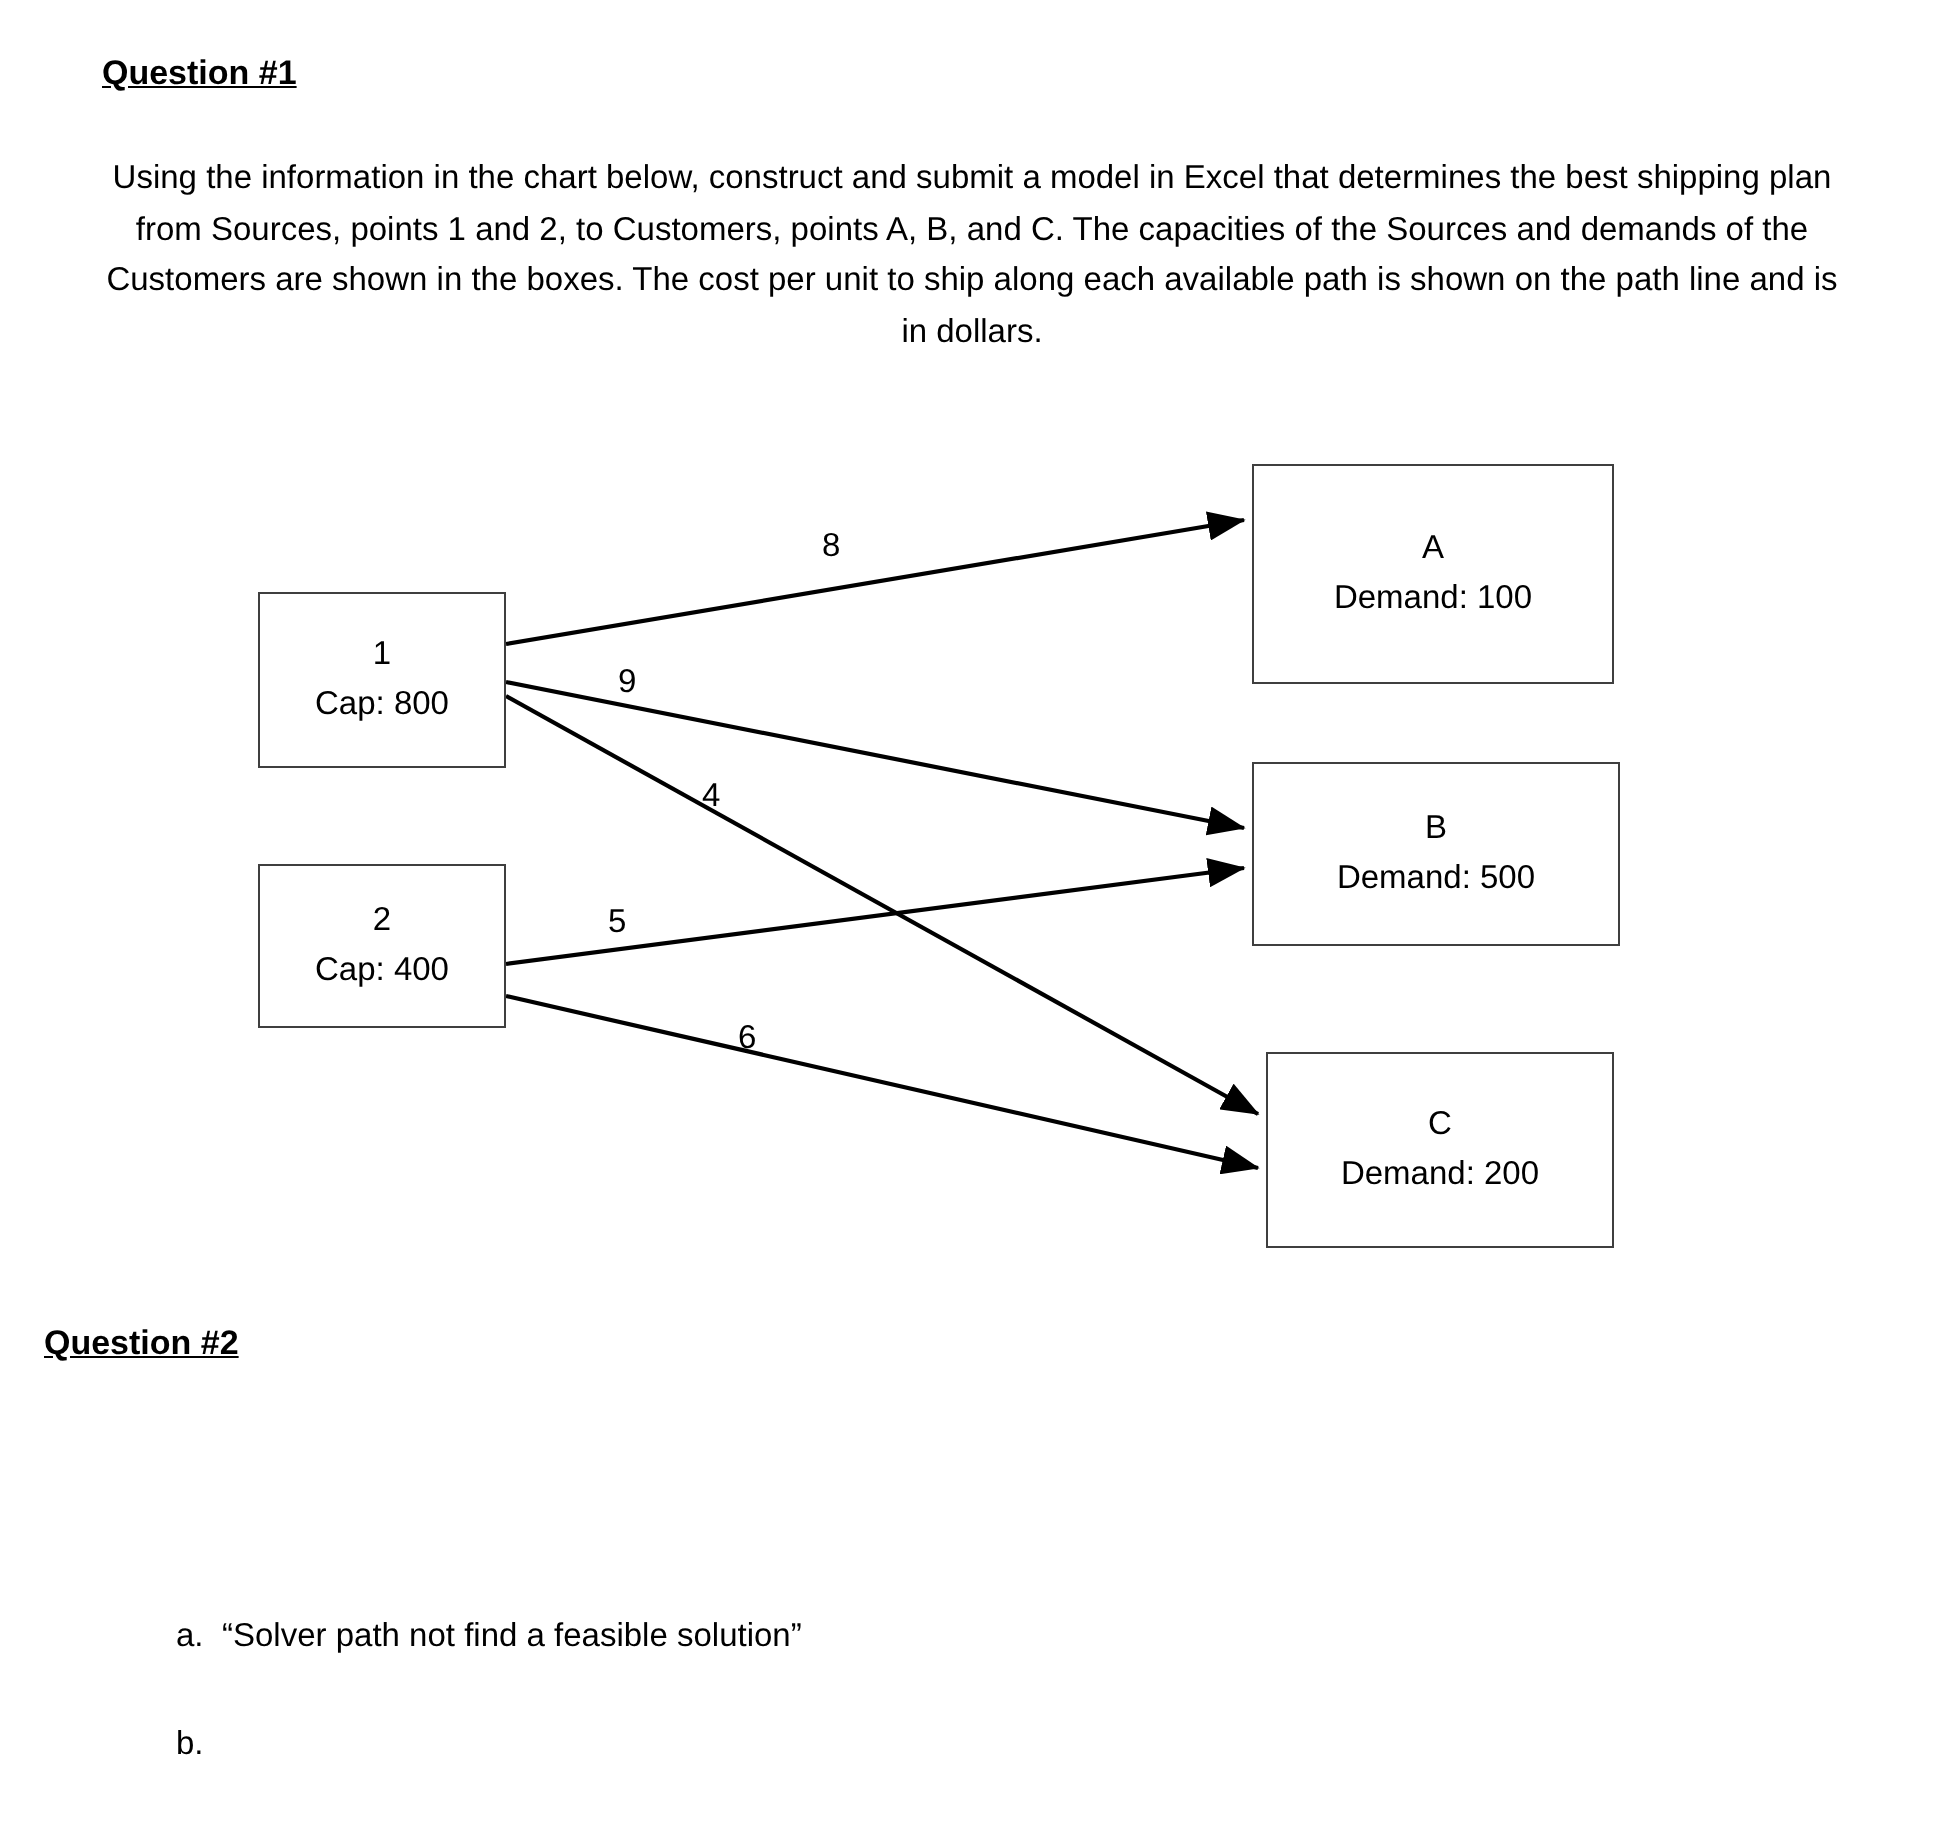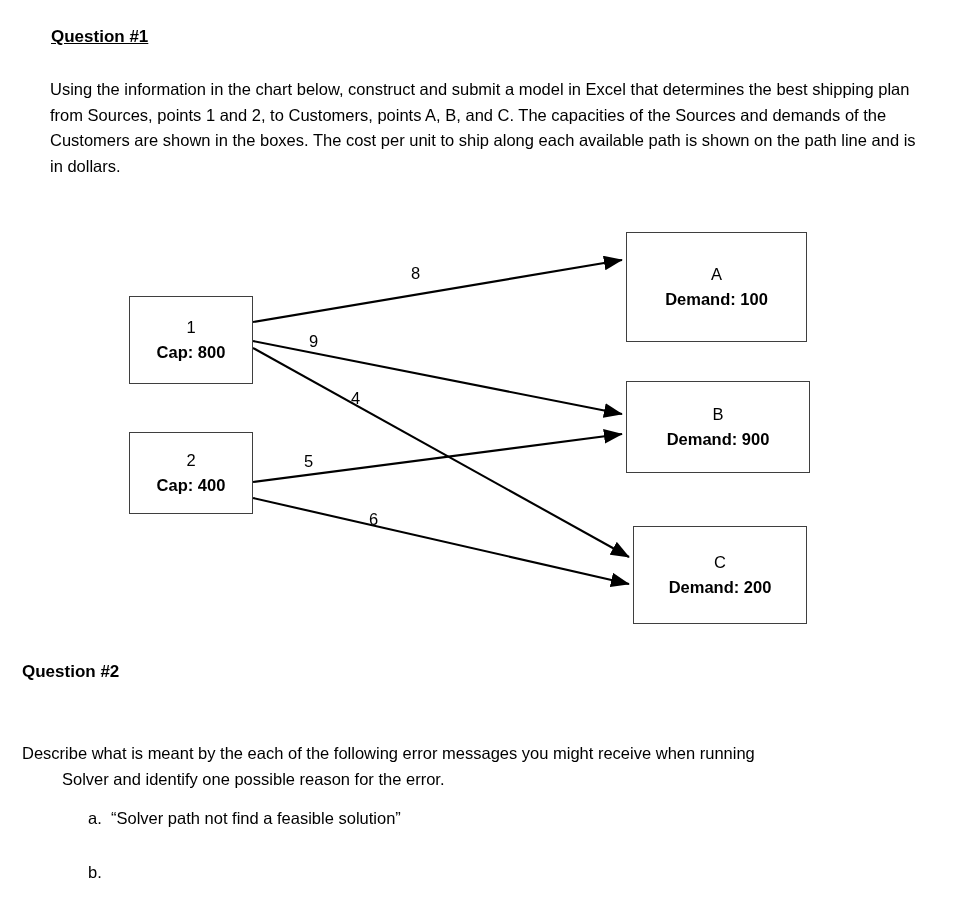--- a/index.html
+++ b/index.html
@@ -29,21 +29,21 @@
     letter-spacing: 0px;
     white-space: nowrap;
   }
   #q1-body {
     position: absolute;
     left: 50px;
     top: 77px;
     width: 872px;
     font-size: 16.5px;
     line-height: 25.5px;
-    text-align: left;
+    text-align: center;
   }
 
   
   #diagram {
     position: absolute;
     left: 0;
     top: 200px;
     width: 968px;
     height: 450px;
   }
@@ -61,21 +61,21 @@
     border: 1.6px solid #3f3f3f;
     background: #ffffff;
     display: flex;
     flex-direction: column;
     align-items: center;
     justify-content: center;
     font-size: 16.5px;
     line-height: 25px;
   }
   .node-box .node-title { display: block; }
-  .node-box .node-sub  { display: block; font-weight: bold; }
+  .node-box .node-sub  { display: block; }
 
   #box-src1 { left: 129px; top:  96px; width: 124px; height:  88px; }
   #box-src2 { left: 129px; top: 232px; width: 124px; height:  82px; }
   #box-cusA { left: 626px; top:  32px; width: 181px; height: 110px; }
   #box-cusB { left: 626px; top: 181px; width: 184px; height:  92px; }
   #box-cusC { left: 633px; top: 326px; width: 174px; height:  98px; }
 
   .edge-label {
     position: absolute;
     font-size: 16.5px;
@@ -89,20 +89,21 @@
   #lbl-2B { left: 304px; top: 252px; }
   #lbl-2C { left: 369px; top: 310px; }
 
   
   #q2-heading {
     position: absolute;
     left: 22px;
     top: 662px;
     font-size: 17px;
     font-weight: bold;
+    text-decoration: underline;
     white-space: nowrap;
   }
   #q2-body {
     position: absolute;
     left: 22px;
     top: 740px;
     width: 920px;
     font-size: 16.5px;
     line-height: 26px;
   }
@@ -161,39 +162,35 @@
       <span class="node-title">2</span>
       <span class="node-sub">Cap: 400</span>
     </div>
 
     <div class="node-box" id="box-cusA">
       <span class="node-title">A</span>
       <span class="node-sub">Demand: 100</span>
     </div>
     <div class="node-box" id="box-cusB">
       <span class="node-title">B</span>
-      <span class="node-sub">Demand: 900</span>
+      <span class="node-sub">Demand: 500</span>
     </div>
     <div class="node-box" id="box-cusC">
       <span class="node-title">C</span>
       <span class="node-sub">Demand: 200</span>
     </div>
 
     <span class="edge-label" id="lbl-1A">8</span>
     <span class="edge-label" id="lbl-1B">9</span>
     <span class="edge-label" id="lbl-1C">4</span>
     <span class="edge-label" id="lbl-2B">5</span>
     <span class="edge-label" id="lbl-2C">6</span>
   </div>
 
   <div id="q2-heading">Question #2</div>
-  <div id="q2-body">
-    <span>Describe what is meant by the each of the following error messages you might receive when running</span>
-    <span class="cont-indent">Solver and identify one possible reason for the error.</span>
-  </div>
 
   <ul id="q2-list">
     <li>
       <span class="marker">a.</span>
       <span>“Solver path not find a feasible solution”</span>
     </li>
     <li>
       <span class="marker">b.</span>
     </li>
   </ul>

